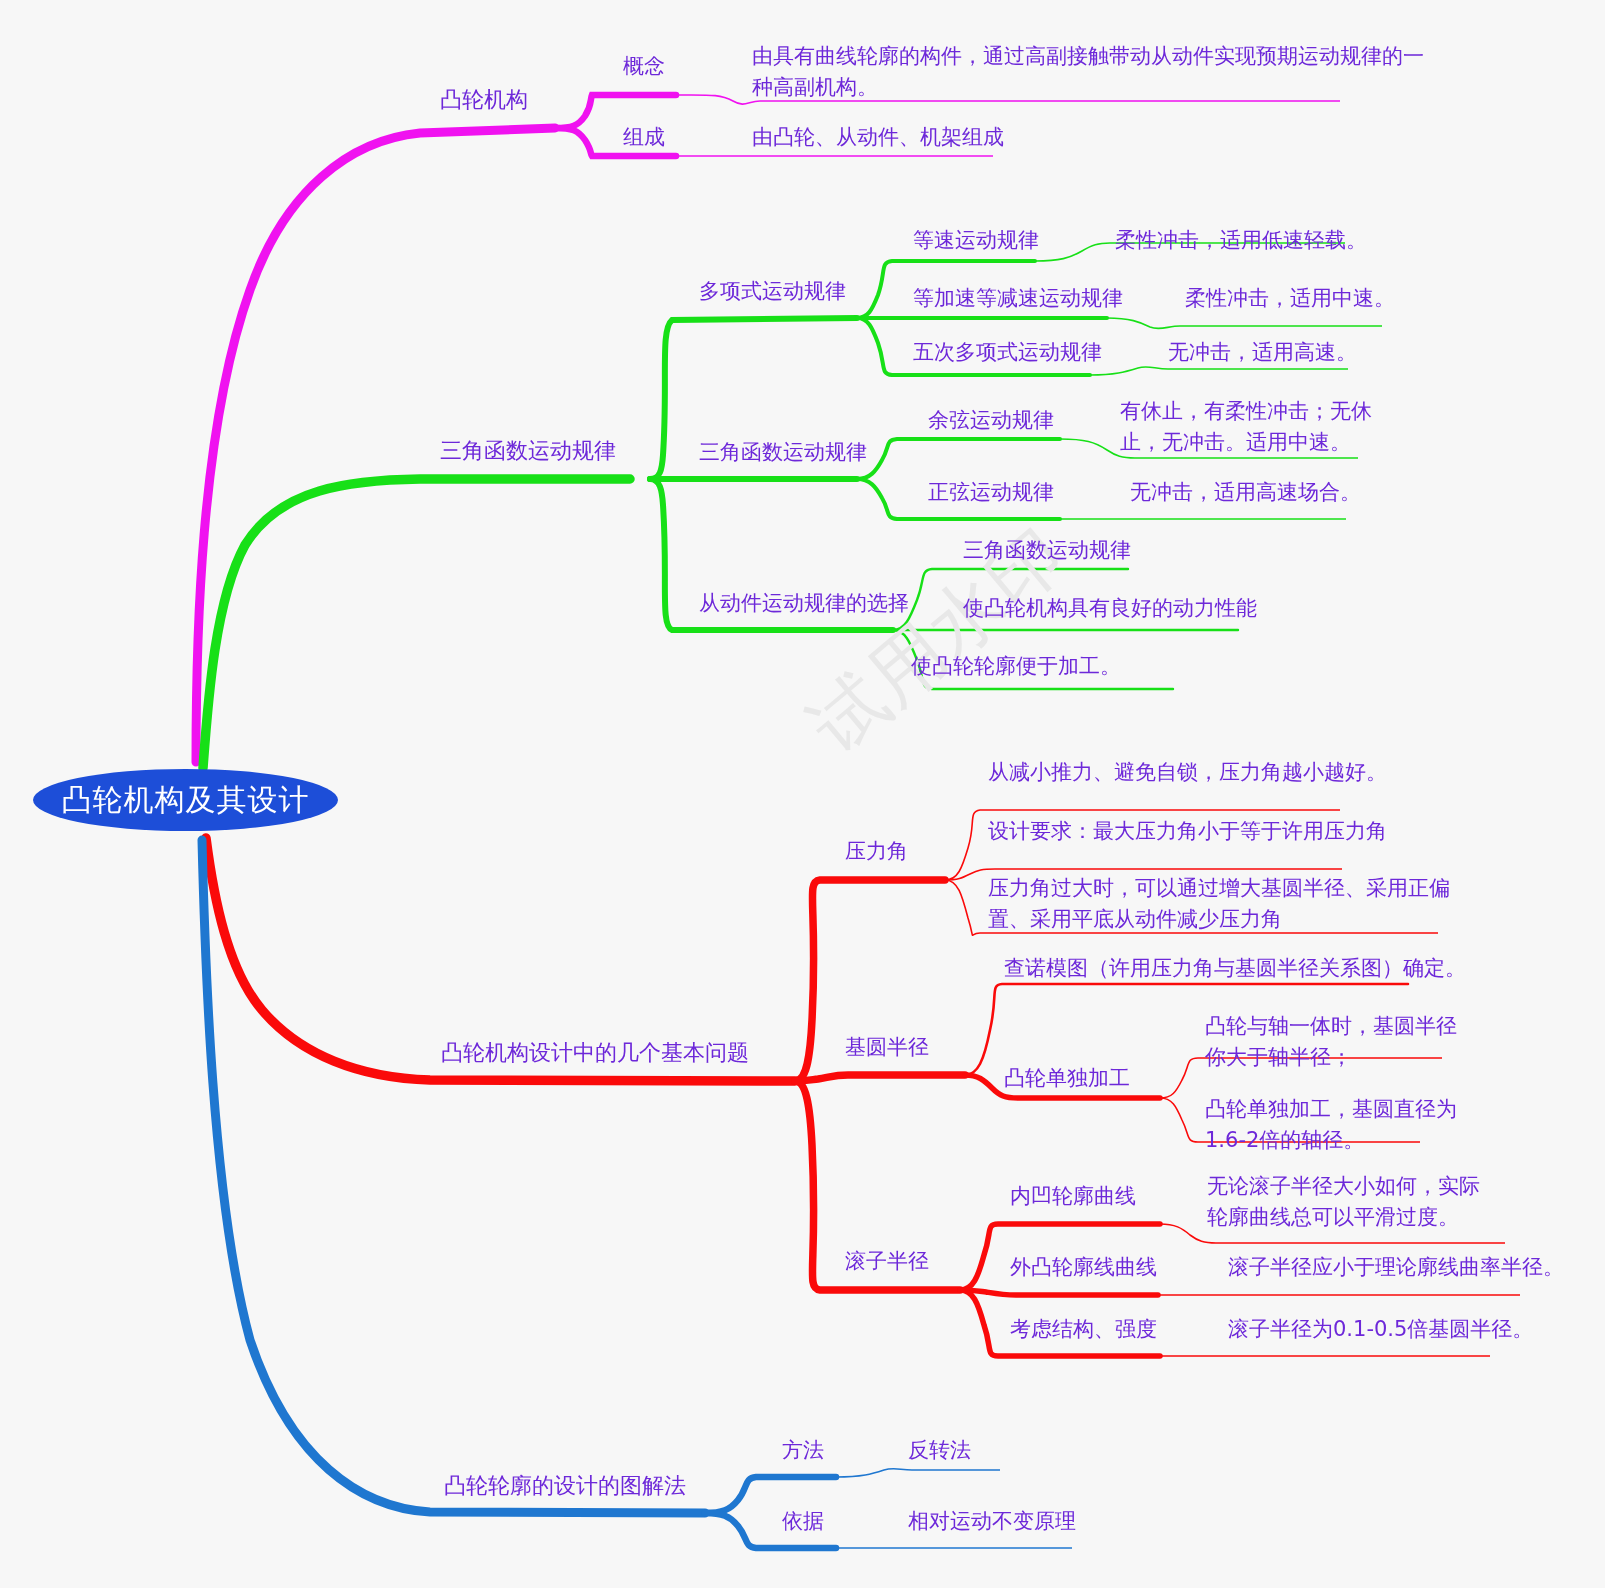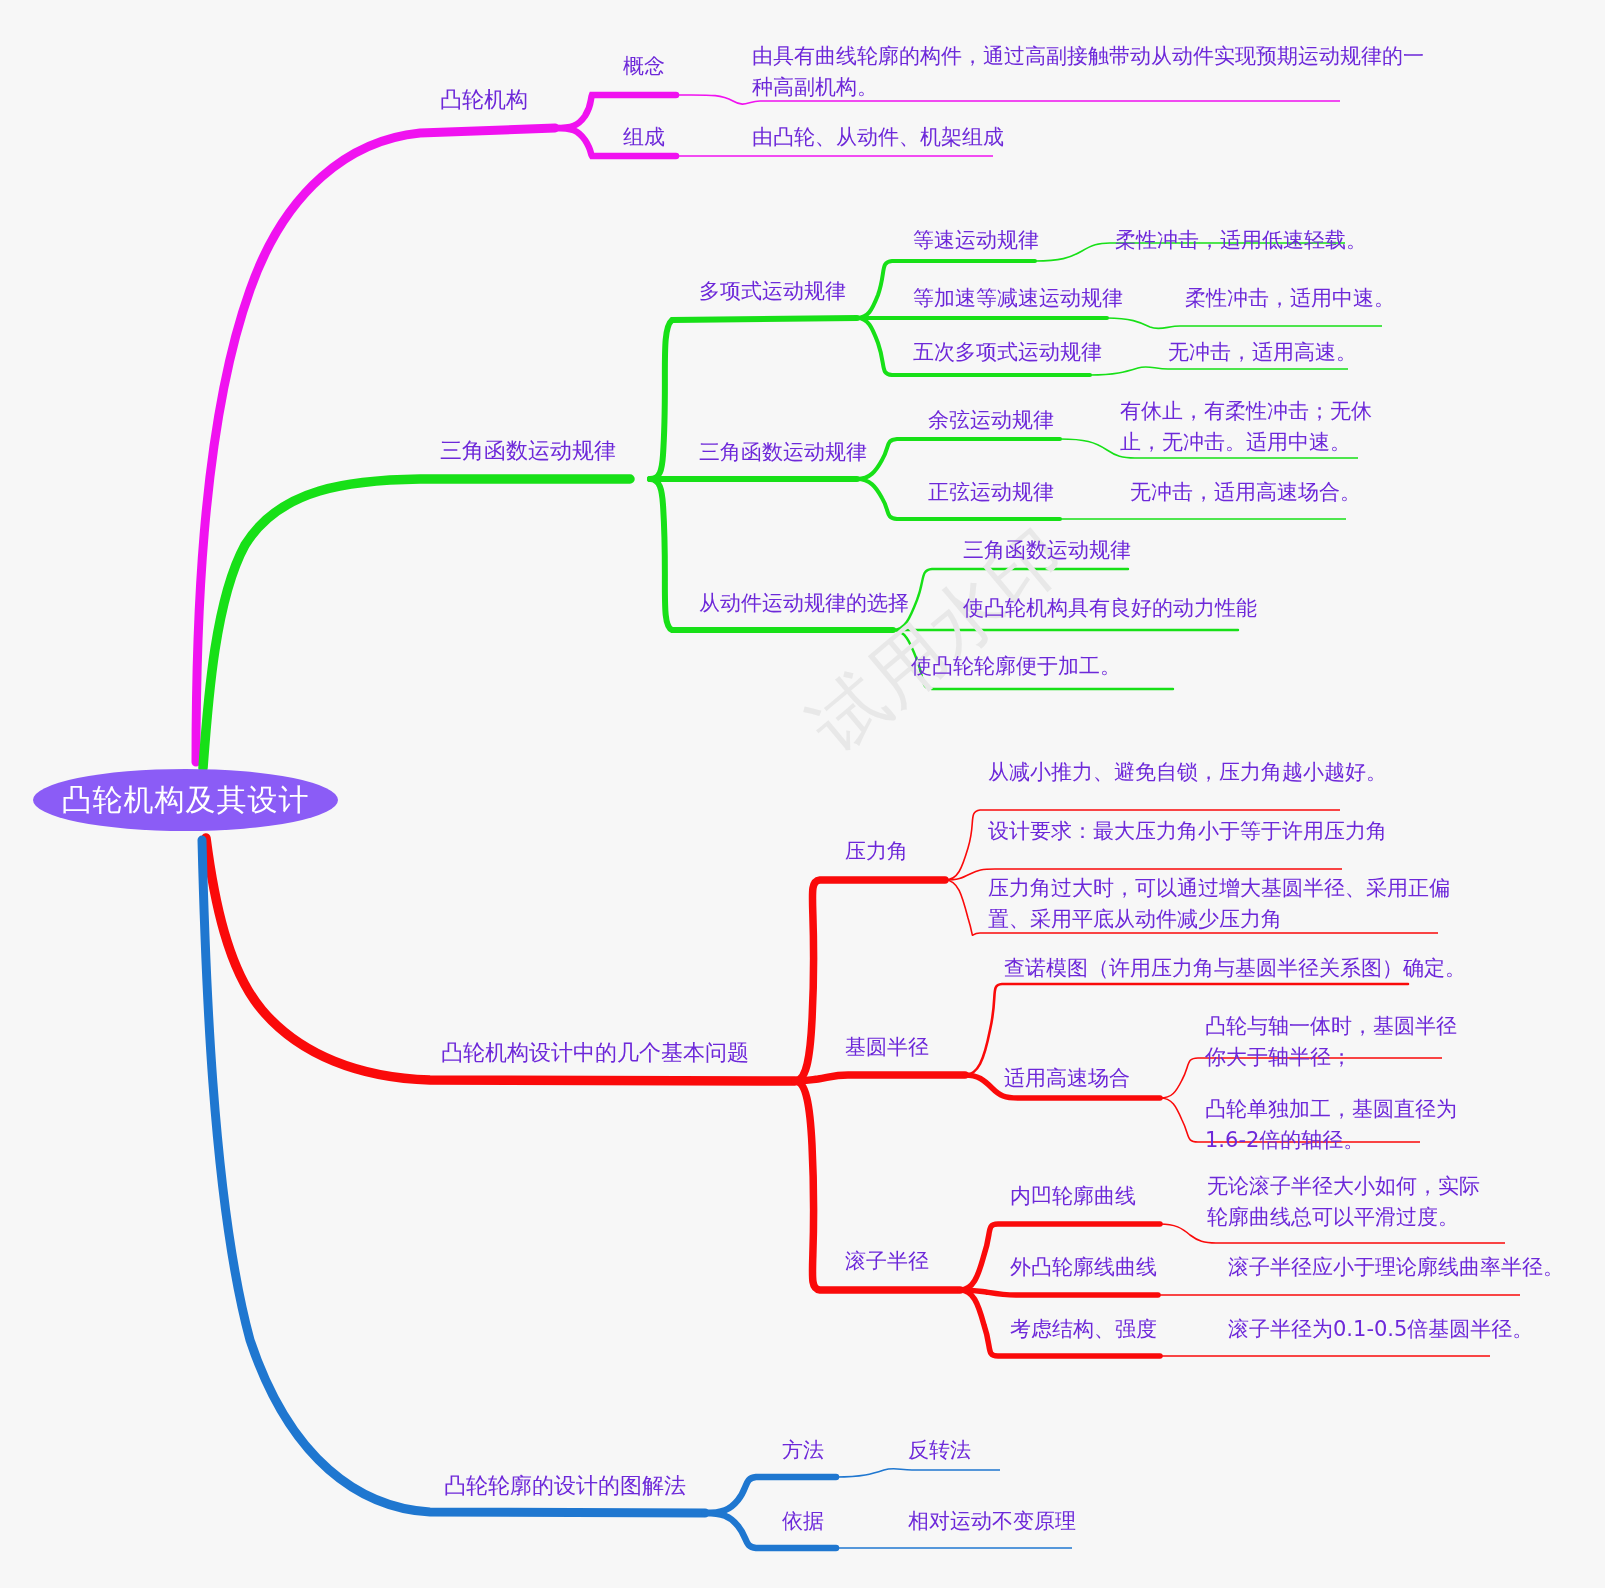--- a/index.html
+++ b/index.html
@@ -19,21 +19,21 @@
     white-space:pre;
     letter-spacing:0px;
   }
   .lbl.big{font-size:22px;}
   .lbl.wrap{white-space:pre-line;}
   #root-node{
     position:absolute;
     left:33px;top:769px;
     width:305px;height:62px;
     border-radius:50%;
-    background:#8b5cf6;
+    background:#1d4ed8;
     display:flex;align-items:center;justify-content:center;
   }
   #root-node span{
     color:#ffffff;
     font-size:30px;
     letter-spacing:1px;
     white-space:pre;
   }
   #watermark{
     position:absolute;
@@ -164,21 +164,21 @@
   <div class="lbl big" style="left:441px;top:1037px;">凸轮机构设计中的几个基本问题</div>
 
   <div class="lbl" style="left:845px;top:836px;">压力角</div>
   <div class="lbl" style="left:988px;top:816px;">设计要求：最大压力角小于等于许用压力角</div>
   <div class="lbl" style="left:988px;top:757px;">从减小推力、避免自锁，压力角越小越好。</div>
   <div class="lbl wrap" style="left:988px;top:873px;">压力角过大时，可以通过增大基圆半径、采用正偏
 置、采用平底从动件减少压力角</div>
 
   <div class="lbl" style="left:845px;top:1032px;">基圆半径</div>
   <div class="lbl" style="left:1004px;top:953px;">查诺模图（许用压力角与基圆半径关系图）确定。</div>
-  <div class="lbl" style="left:1004px;top:1063px;">适用高速场合</div>
+  <div class="lbl" style="left:1004px;top:1063px;">凸轮单独加工</div>
   <div class="lbl wrap" style="left:1205px;top:1011px;">凸轮与轴一体时，基圆半径
 你大于轴半径；</div>
   <div class="lbl wrap" style="left:1205px;top:1094px;">凸轮单独加工，基圆直径为
 1.6-2倍的轴径。</div>
 
   <div class="lbl" style="left:845px;top:1246px;">滚子半径</div>
   <div class="lbl" style="left:1010px;top:1181px;">内凹轮廓曲线</div>
   <div class="lbl wrap" style="left:1207px;top:1171px;">无论滚子半径大小如何，实际
 轮廓曲线总可以平滑过度。</div>
   <div class="lbl" style="left:1010px;top:1252px;">外凸轮廓线曲线</div>

